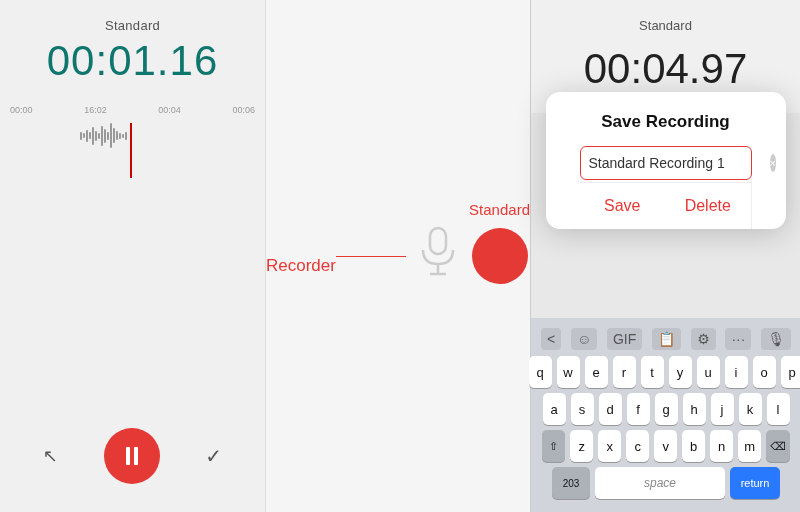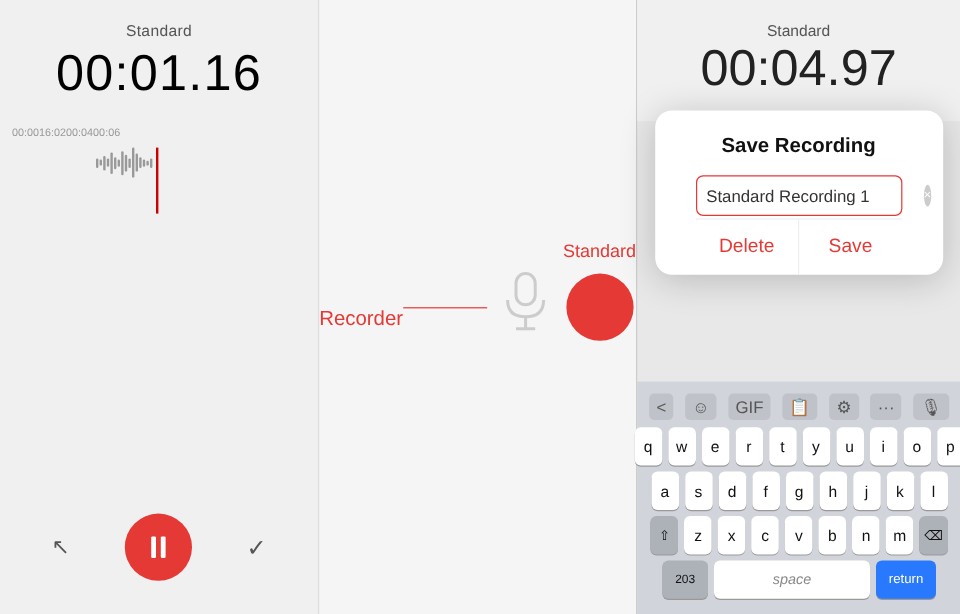--- a/index.html
+++ b/index.html
@@ -26,36 +26,36 @@
     .panel-1 .mode-label {
       margin-top: 18px;
       font-size: 13px;
       color: #555;
       letter-spacing: 0.3px;
     }
 
     .panel-1 .timer {
       font-size: 42px;
       font-weight: 200;
-      color: #000000;
+      color: #0f766e;
       margin-top: 4px;
       letter-spacing: 1px;
     }
 
     .waveform-area {
       width: 100%;
       height: 80px;
       margin-top: 20px;
       position: relative;
       overflow: hidden;
     }
 
     .waveform-timeline {
       display: flex;
-      justify-content: flex-start;
+      justify-content: space-between;
       padding: 0 10px;
       font-size: 9px;
       color: #999;
       position: absolute;
       top: 0;
       width: 100%;
     }
 
     .red-line {
       position: absolute;
@@ -214,21 +214,21 @@
     .panel-3 .mode-label {
       margin-top: 18px;
       font-size: 13px;
       color: #555;
     }
 
     .panel-3 .timer {
       font-size: 42px;
       font-weight: 200;
       color: #222;
-      margin-top: 0;
+      margin-top: 12px;
     }
 
     
     .dialog-overlay {
       position: absolute;
       top: 0;
       left: 0;
       width: 100%;
       height: 320px;
       display: flex;
@@ -458,22 +458,22 @@
   <div class="dialog-overlay">
     <div class="dialog-box">
       <div class="dialog-title">Save Recording</div>
       <div class="dialog-input-row">
         <input class="dialog-input" type="text" value="Standard Recording 1" style="">
         <div class="dialog-clear">
           <span>×</span>
         </div>
       </div>
       <div class="dialog-buttons">
+        <div class="dialog-btn save">Save</div>
         <div class="dialog-btn delete">Delete</div>
-        <div class="dialog-btn save">Save</div>
       </div>
     </div>
   </div>
 
   <div class="keyboard-area">
 
     <div class="keyboard-toolbar">
       <div class="kb-tool-btn">&lt;</div>
       <div class="kb-tool-btn">☺</div>
       <div class="kb-tool-btn">GIF</div>

